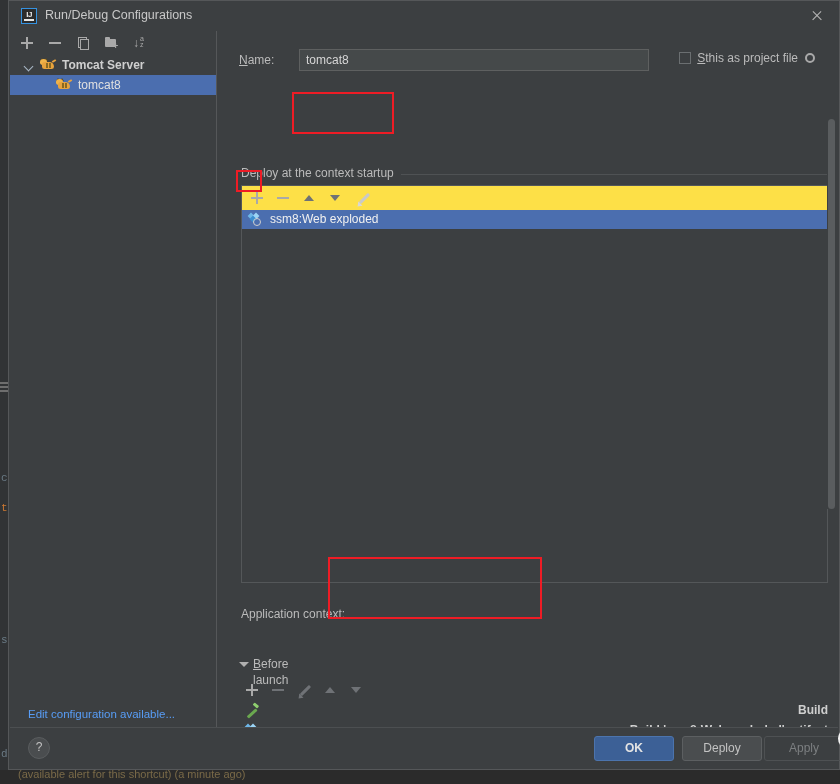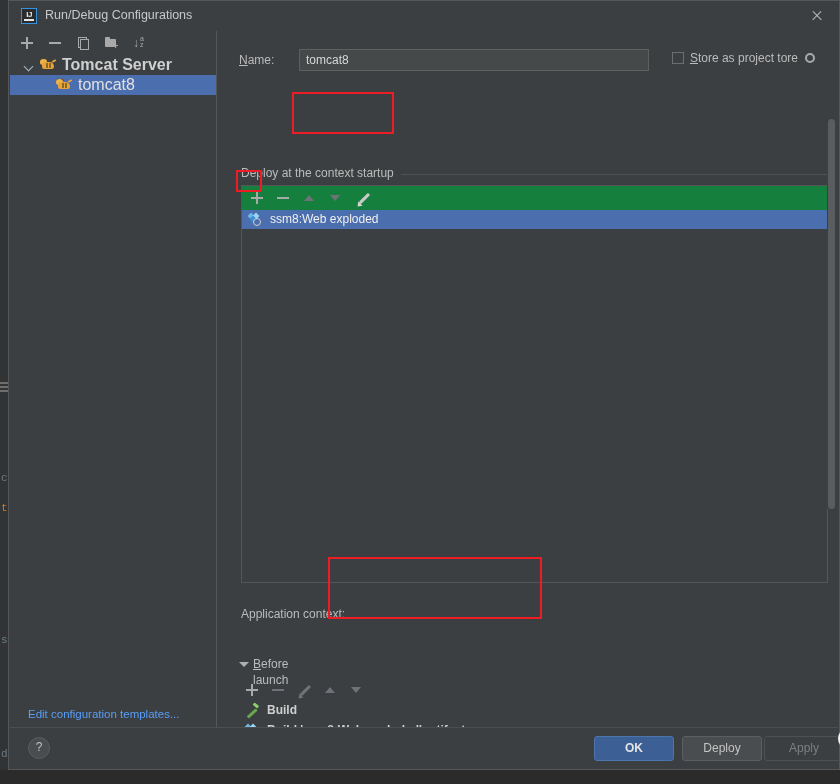--- a/index.html
+++ b/index.html
@@ -47,21 +47,21 @@
   .minus-h{left:3px;top:8px;width:12px;height:2px;}
   .copy-ic{position:absolute;left:4px;top:3px;width:9px;height:11px;border:1.5px solid #a9a9a9;box-sizing:border-box;}
   .copy-ic2{position:absolute;left:6px;top:5px;width:9px;height:11px;border:1.5px solid #a9a9a9;background:#3c3f41;box-sizing:border-box;}
   .fold-ic{position:absolute;left:3px;top:5px;width:11px;height:8px;background:#a9a9a9;border-radius:1px;}
   .fold-ic:before{content:"";position:absolute;left:0;top:-2.5px;width:5px;height:3px;background:#a9a9a9;border-radius:1px;}
   .fold-plus{position:absolute;left:11px;top:9px;font-size:9px;color:#a9a9a9;line-height:7px;font-weight:bold;}
   .sort-ic{position:absolute;left:3px;top:3px;font-size:12px;color:#a9a9a9;line-height:12px;}
   .sort-az{position:absolute;left:10px;top:2px;font-size:7px;color:#a9a9a9;line-height:6px;}
 
   .tree{position:absolute;left:0;top:24px;right:0;bottom:30px;}
-  .tree-row{position:relative;height:20px;line-height:20px;font-size:16px;white-space:nowrap;cursor:pointer;}
+  .tree-row{position:relative;height:20px;line-height:20px;font-size:12px;white-space:nowrap;cursor:pointer;}
   .tree-row.group{font-weight:bold;color:#cfcfcf;padding-left:36px;}
   .tree-row.child{color:#e0e0e0;padding-left:56px;background:#4b6eaf;}
   .chev{position:absolute;left:14px;top:0;width:10px;height:20px;}
   .chev:before{content:"";position:absolute;left:1px;top:8px;width:6px;height:6px;
                border-right:1.4px solid #a9b7c6;border-bottom:1.4px solid #a9b7c6;transform:rotate(45deg);}
   .cat{position:absolute;width:16px;height:14px;top:3px;}
   .cat .body{position:absolute;left:2px;top:4px;width:12px;height:7px;background:#e8a33d;border-radius:4px 6px 3px 3px;}
   .cat .head{position:absolute;left:0px;top:1px;width:7px;height:6px;background:#f0b34a;border-radius:50% 50% 40% 40%;}
   .cat .ear1{position:absolute;left:0px;top:0px;width:0;height:0;border-left:2px solid transparent;border-right:2px solid transparent;border-bottom:3px solid #5a4a22;}
   .cat .ear2{position:absolute;left:4px;top:0px;width:0;height:0;border-left:2px solid transparent;border-right:2px solid transparent;border-bottom:3px solid #5a4a22;}
@@ -90,21 +90,21 @@
   .tabs{position:absolute;left:22px;top:98px;right:10px;height:28px;}
   .tab{position:absolute;top:0;height:26px;line-height:26px;font-size:12.5px;color:#bbbbbb;cursor:pointer;}
   .tab.active{color:#cfcfcf;}
   .tab-underline{position:absolute;height:3px;background:#4a88c7;bottom:0;}
 
   
   .groupbox{position:absolute;left:22px;top:135px;right:10px;height:475px;}
   .group-label{position:absolute;left:2px;top:0;font-size:12px;color:#bbbbbb;background:#3c3f41;padding-right:7px;z-index:2;}
   .group-sep{position:absolute;left:150px;right:0;top:8px;height:1px;background:#4f5254;}
   .deploy-panel{position:absolute;left:2px;top:19px;right:0;bottom:58px;border:1px solid #545759;
-                background:#15803d;box-sizing:border-box;}
+                background:#fde047;box-sizing:border-box;}
   .dp-toolbar{position:absolute;left:0;top:0;right:0;height:24px;}
   .dbtn{position:absolute;top:3px;width:18px;height:18px;cursor:pointer;}
   .tri{position:absolute;width:0;height:0;border-left:5px solid transparent;border-right:5px solid transparent;}
   .tri.up{border-bottom:6px solid #6f7276;left:4px;top:6px;}
   .tri.down{border-top:6px solid #6f7276;left:4px;top:6px;}
   .pencil{position:absolute;left:3px;top:3px;width:13px;height:13px;}
   .pencil .shaft{position:absolute;left:1px;top:5px;width:13px;height:3.2px;background:#c9c9c9;transform:rotate(-45deg);border-radius:1px;}
   .pencil .tip{position:absolute;left:0px;top:9.5px;width:0;height:0;border-top:3px solid transparent;
                border-bottom:3px solid transparent;border-right:4px solid #d8d8d8;transform:rotate(-45deg);}
   .dp-list{position:absolute;left:0;top:24px;right:0;bottom:0;background:#3c3f41;}
@@ -120,21 +120,21 @@
   .ctx-label{position:absolute;left:0;top:4px;font-size:12px;color:#bbbbbb;}
   .ctx-combo{position:absolute;left:130px;right:0;top:0;height:23px;background:#45494a;
              border:1px solid #5e6060;box-sizing:border-box;}
   .ctx-value{position:absolute;left:7px;top:0;line-height:21px;font-size:12px;color:#d6d6d6;}
   .ctx-arrow{position:absolute;right:0;top:0;width:21px;height:21px;background:#4a4e50;
              border-left:1px solid #5e6060;box-sizing:border-box;cursor:pointer;}
   .ctx-arrow:before{content:"";position:absolute;left:5px;top:9px;width:0;height:0;
                     border-left:5px solid transparent;border-right:5px solid transparent;border-top:5px solid #c5c5c5;}
 
   
-  .before{position:absolute;left:22px;top:625px;right:10px;bottom:0;}
+  .before{position:absolute;left:22px;top:625px;right:10px;bottom:0;text-align:right;}
   .bl-head{position:absolute;left:0;top:0;height:18px;}
   .bl-tri{position:absolute;left:0;top:6px;width:0;height:0;border-left:5px solid transparent;
           border-right:5px solid transparent;border-top:5px solid #b0b0b0;}
   .bl-title{position:absolute;left:14px;top:0;font-size:12px;color:#bbbbbb;line-height:16px;}
   .bl-title u{text-decoration:underline;}
   .bl-sep{position:absolute;left:112px;right:0;top:8px;height:1px;background:#4f5254;}
   .bl-toolbar{position:absolute;left:0;top:22px;right:0;height:22px;}
   .bl-list{position:absolute;left:0;top:44px;right:0;font-weight:bold;}
   .bl-row{position:relative;height:20px;line-height:20px;font-size:12px;color:#cfcfcf;padding-left:28px;cursor:pointer;}
   .hammer{position:absolute;left:7px;top:4px;width:13px;height:13px;}
@@ -174,20 +174,21 @@
     <div class="bg-gutter"></div>
     <div class="bg-hamburger">
         <i></i>
         <i></i>
         <i></i>
       </div>
     <div class="bg-line" style="top:472px;">c</div>
     <div class="bg-line" style="top:502px;color:#cc7832;">t</div>
     <div class="bg-line" style="top:634px;">s</div>
     <div class="bg-line" style="top:748px;">dp</div>
+    <div class="bg-bottomtext">(available alert for this shortcut) (a minute ago)</div>
   </div>
 
   <div class="dialog">
 
     <div class="titlebar">
       <div class="ij-logo">
         <span>IJ</span>
         <i></i>
       </div>
       <div class="dlg-title">Run/Debug Configurations</div>
@@ -238,30 +239,30 @@
               <i class="head"></i>
               <i class="body"></i>
             <i class="stripe" style="left:6px;"></i>
               <i class="stripe" style="left:9px;"></i>
               <i class="tail"></i>
           </span>
           <span style="margin-left:12px;">tomcat8</span>
         </div>
       </div>
 
-      <div class="edit-templates">Edit configuration templates...</div>
+      <div class="edit-templates">Edit configuration available...</div>
     </div>
 
     <div class="content">
 
       <div class="name-row">
         <div class="name-label"><u>N</u><span>ame:</span></div>
         <div class="name-input">tomcat8</div>
         <div class="store-wrap">
-          <span class="cbox"></span><span class="store-lbl"><u>S</u><span>tore as project tore</span></span><span class="gear"></span>
+          <span class="cbox"></span><span class="store-lbl"><u>S</u><span>this as project file</span></span><span class="gear"></span>
         </div>
       </div>
 
 
       <div class="groupbox">
         <div class="group-label">Deploy at the context startup</div>
         <div class="group-sep"></div>
 
         <div class="deploy-panel">
           <div class="dp-toolbar">

